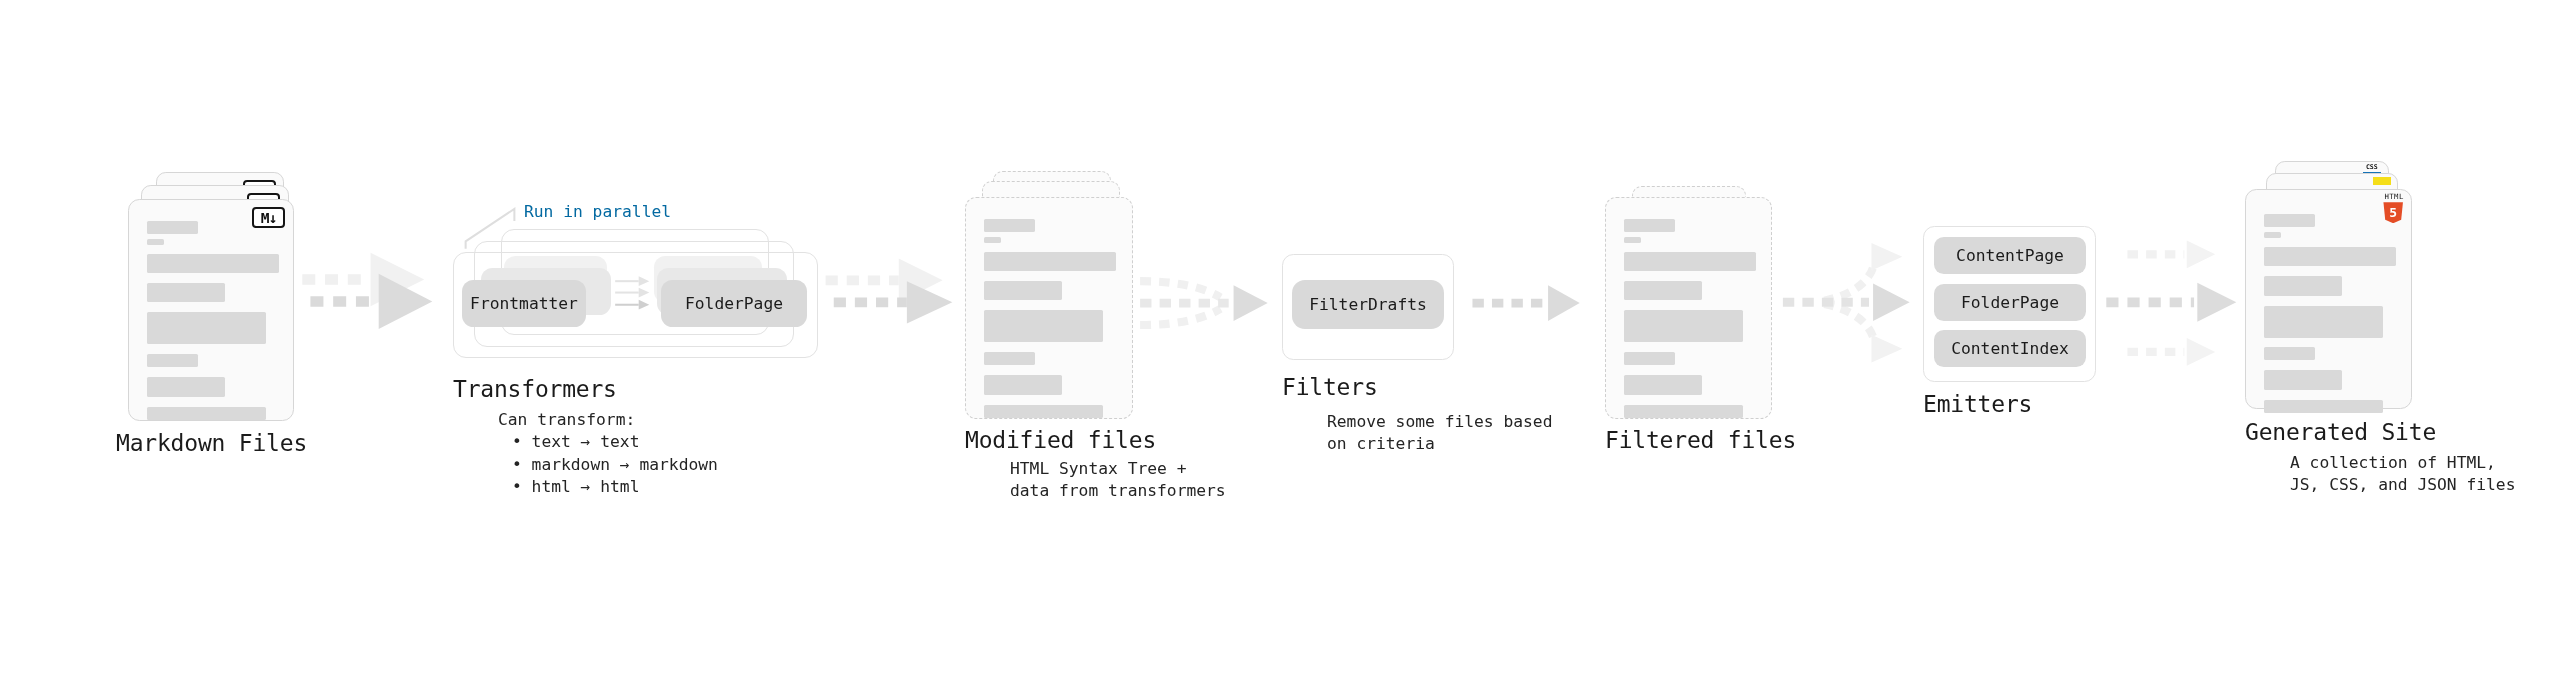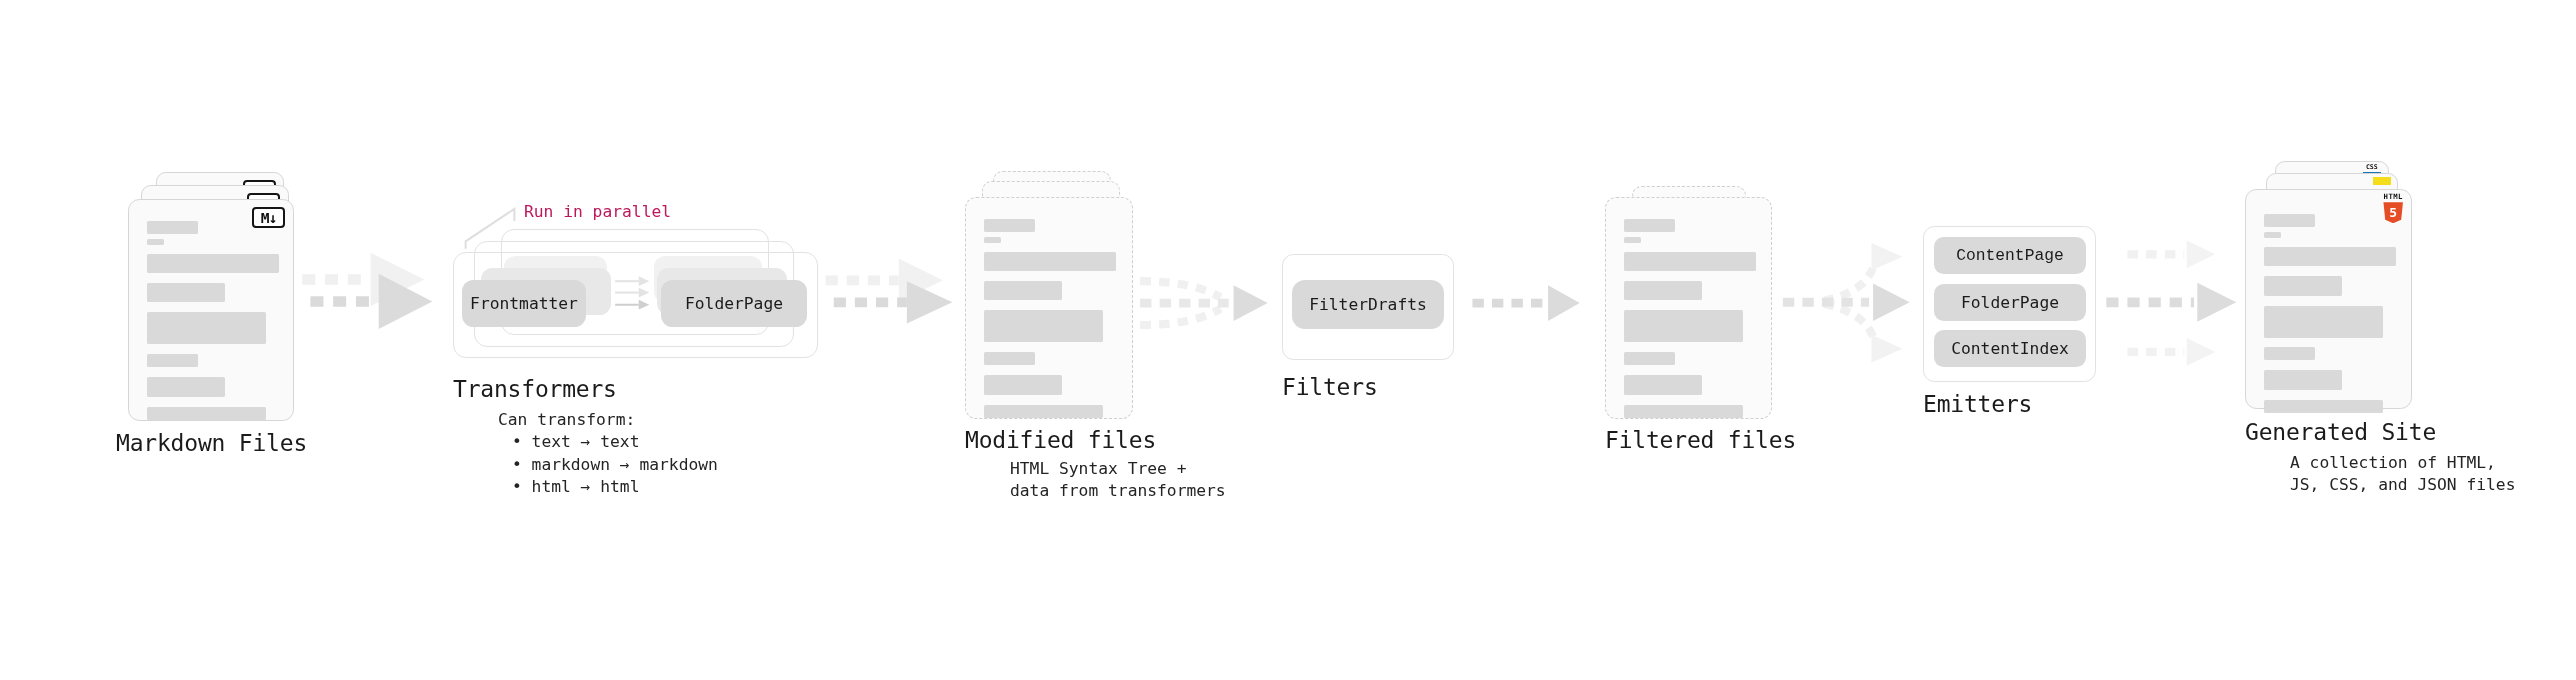--- a/index.html
+++ b/index.html
@@ -20,34 +20,34 @@
   .b7{width:78px;height:20.3px;margin-bottom:9.8px;}
   .b8{width:119px;height:13px;}
 
   .md-badge{position:absolute;top:7.3px;right:8.1px;width:32.5px;height:20.3px;background:#ffffff;
             border:2.4px solid #151515;border-radius:4.1px;display:flex;align-items:center;justify-content:center;
             font-size:14.6px;font-weight:700;letter-spacing:-0.8px;color:#111;box-sizing:border-box;}
 
   .h{position:absolute;font-size:23px;letter-spacing:-0.2px;color:#1b1b1b;white-space:nowrap;line-height:1.1;}
   .body{position:absolute;font-size:16.3px;line-height:22.3px;color:#242424;white-space:nowrap;margin-left:45px;}
   .body .ind{padding-left:14px;}
-  .note{position:absolute;font-size:16.3px;color:#be185d;white-space:nowrap;text-align:center;}
+  .note{position:absolute;font-size:16.3px;color:#0369a1;white-space:nowrap;text-align:center;}
 
   .obox{position:absolute;border:1.6px solid #e2e2e2;border-radius:13px;box-sizing:border-box;}
   .pill{position:absolute;background:#d9d9d9;border-radius:11.4px;display:flex;align-items:center;
         justify-content:center;font-size:16.3px;color:#1b1b1b;white-space:nowrap;}
   .ghost1{background:#e8e8e8;}
   .ghost2{background:#f1f1f1;}
 
   .css-badge{position:absolute;top:2.4px;right:6.5px;width:19.5px;text-align:center;}
   .css-badge .txt{font-size:6.5px;font-weight:700;color:#111;line-height:6.5px;letter-spacing:0;}
   .css-badge .ubar{width:18px;height:3.3px;background:#1572b6;margin:0.8px auto 0;}
   .js-badge{position:absolute;top:3.3px;right:6.5px;width:18px;height:8.1px;background:#f5de19;}
   .html5{position:absolute;top:3.3px;right:7.3px;width:21px;text-align:center;}
-  .html5 .lbl{font-size:7.3px;font-weight:700;color:#111;line-height:8.1px;letter-spacing:0.4px;}
+  .html5 .lbl{font-size:7.3px;font-weight:400;color:#111;line-height:8.1px;letter-spacing:0.4px;text-align:right;}
   .html5 .shield{width:19.5px;height:21px;margin:0.8px auto 0;background:#e44d26;
                  clip-path:polygon(0 0,100% 0,91% 84%,50% 100%,9% 84%);
                  display:flex;align-items:center;justify-content:center;
                  color:#ffffff;font-size:13px;font-weight:700;}
 </style>
 </head>
 <body>
 
 <div id="canvas">
 
@@ -169,41 +169,45 @@
   <div class="body" style="left:965px;top:458px;">
     <div>HTML Syntax Tree +</div>
     <div>data from transformers</div>
   </div>
 
   <div>
     <div class="obox" style="left:1282px;top:254px;width:172px;height:106px;border-radius:11.4px;"></div>
     <div class="pill" style="left:1292px;top:280px;width:152px;height:49px;border-radius:13px;">FilterDrafts</div>
   </div>
   <div class="h" style="left:1282px;top:375px;">Filters</div>
+  <div class="body" style="left:1282px;top:411px;">
+    <div>Remove some files based</div>
+    <div>on criteria</div>
+  </div>
 
   <div>
     <div class="card dashed" style="left:1632px;top:186px;width:114px;height:73px;border-radius:9.8px;"></div>
     <div class="card dashed" style="left:1605px;top:197px;width:167px;height:222px;">
       <div class="bars">
         <div class="bar b1"></div>
           <div class="bar b2"></div>
           <div class="bar b3"></div>
           <div class="bar b4"></div>
         <div class="bar b5"></div>
           <div class="bar b6"></div>
           <div class="bar b7"></div>
           <div class="bar b8"></div>
       </div>
     </div>
   </div>
   <div class="h" style="left:1605px;top:428px;">Filtered files</div>
 
   <div>
     <div class="obox" style="left:1923px;top:226px;width:173px;height:156px;border-radius:11.4px;"></div>
-    <div class="pill" style="left:1934px;top:237px;width:152px;height:37px;border-radius:9.8px;font-family:Liberation Mono, monospace;">ContentPage</div>
+    <div class="pill" style="left:1934px;top:237px;width:152px;height:37px;border-radius:9.8px;">ContentPage</div>
     <div class="pill" style="left:1934px;top:284px;width:152px;height:37px;border-radius:9.8px;">FolderPage</div>
     <div class="pill" style="left:1934px;top:330px;width:152px;height:37px;border-radius:9.8px;">ContentIndex</div>
   </div>
   <div class="h" style="left:1923px;top:392px;">Emitters</div>
 
   <div>
     <div class="card" style="left:2275px;top:161px;width:114px;height:81px;border-radius:9.8px;">
       <div class="css-badge">
         <div class="txt">CSS</div>
         <div class="ubar"></div>

